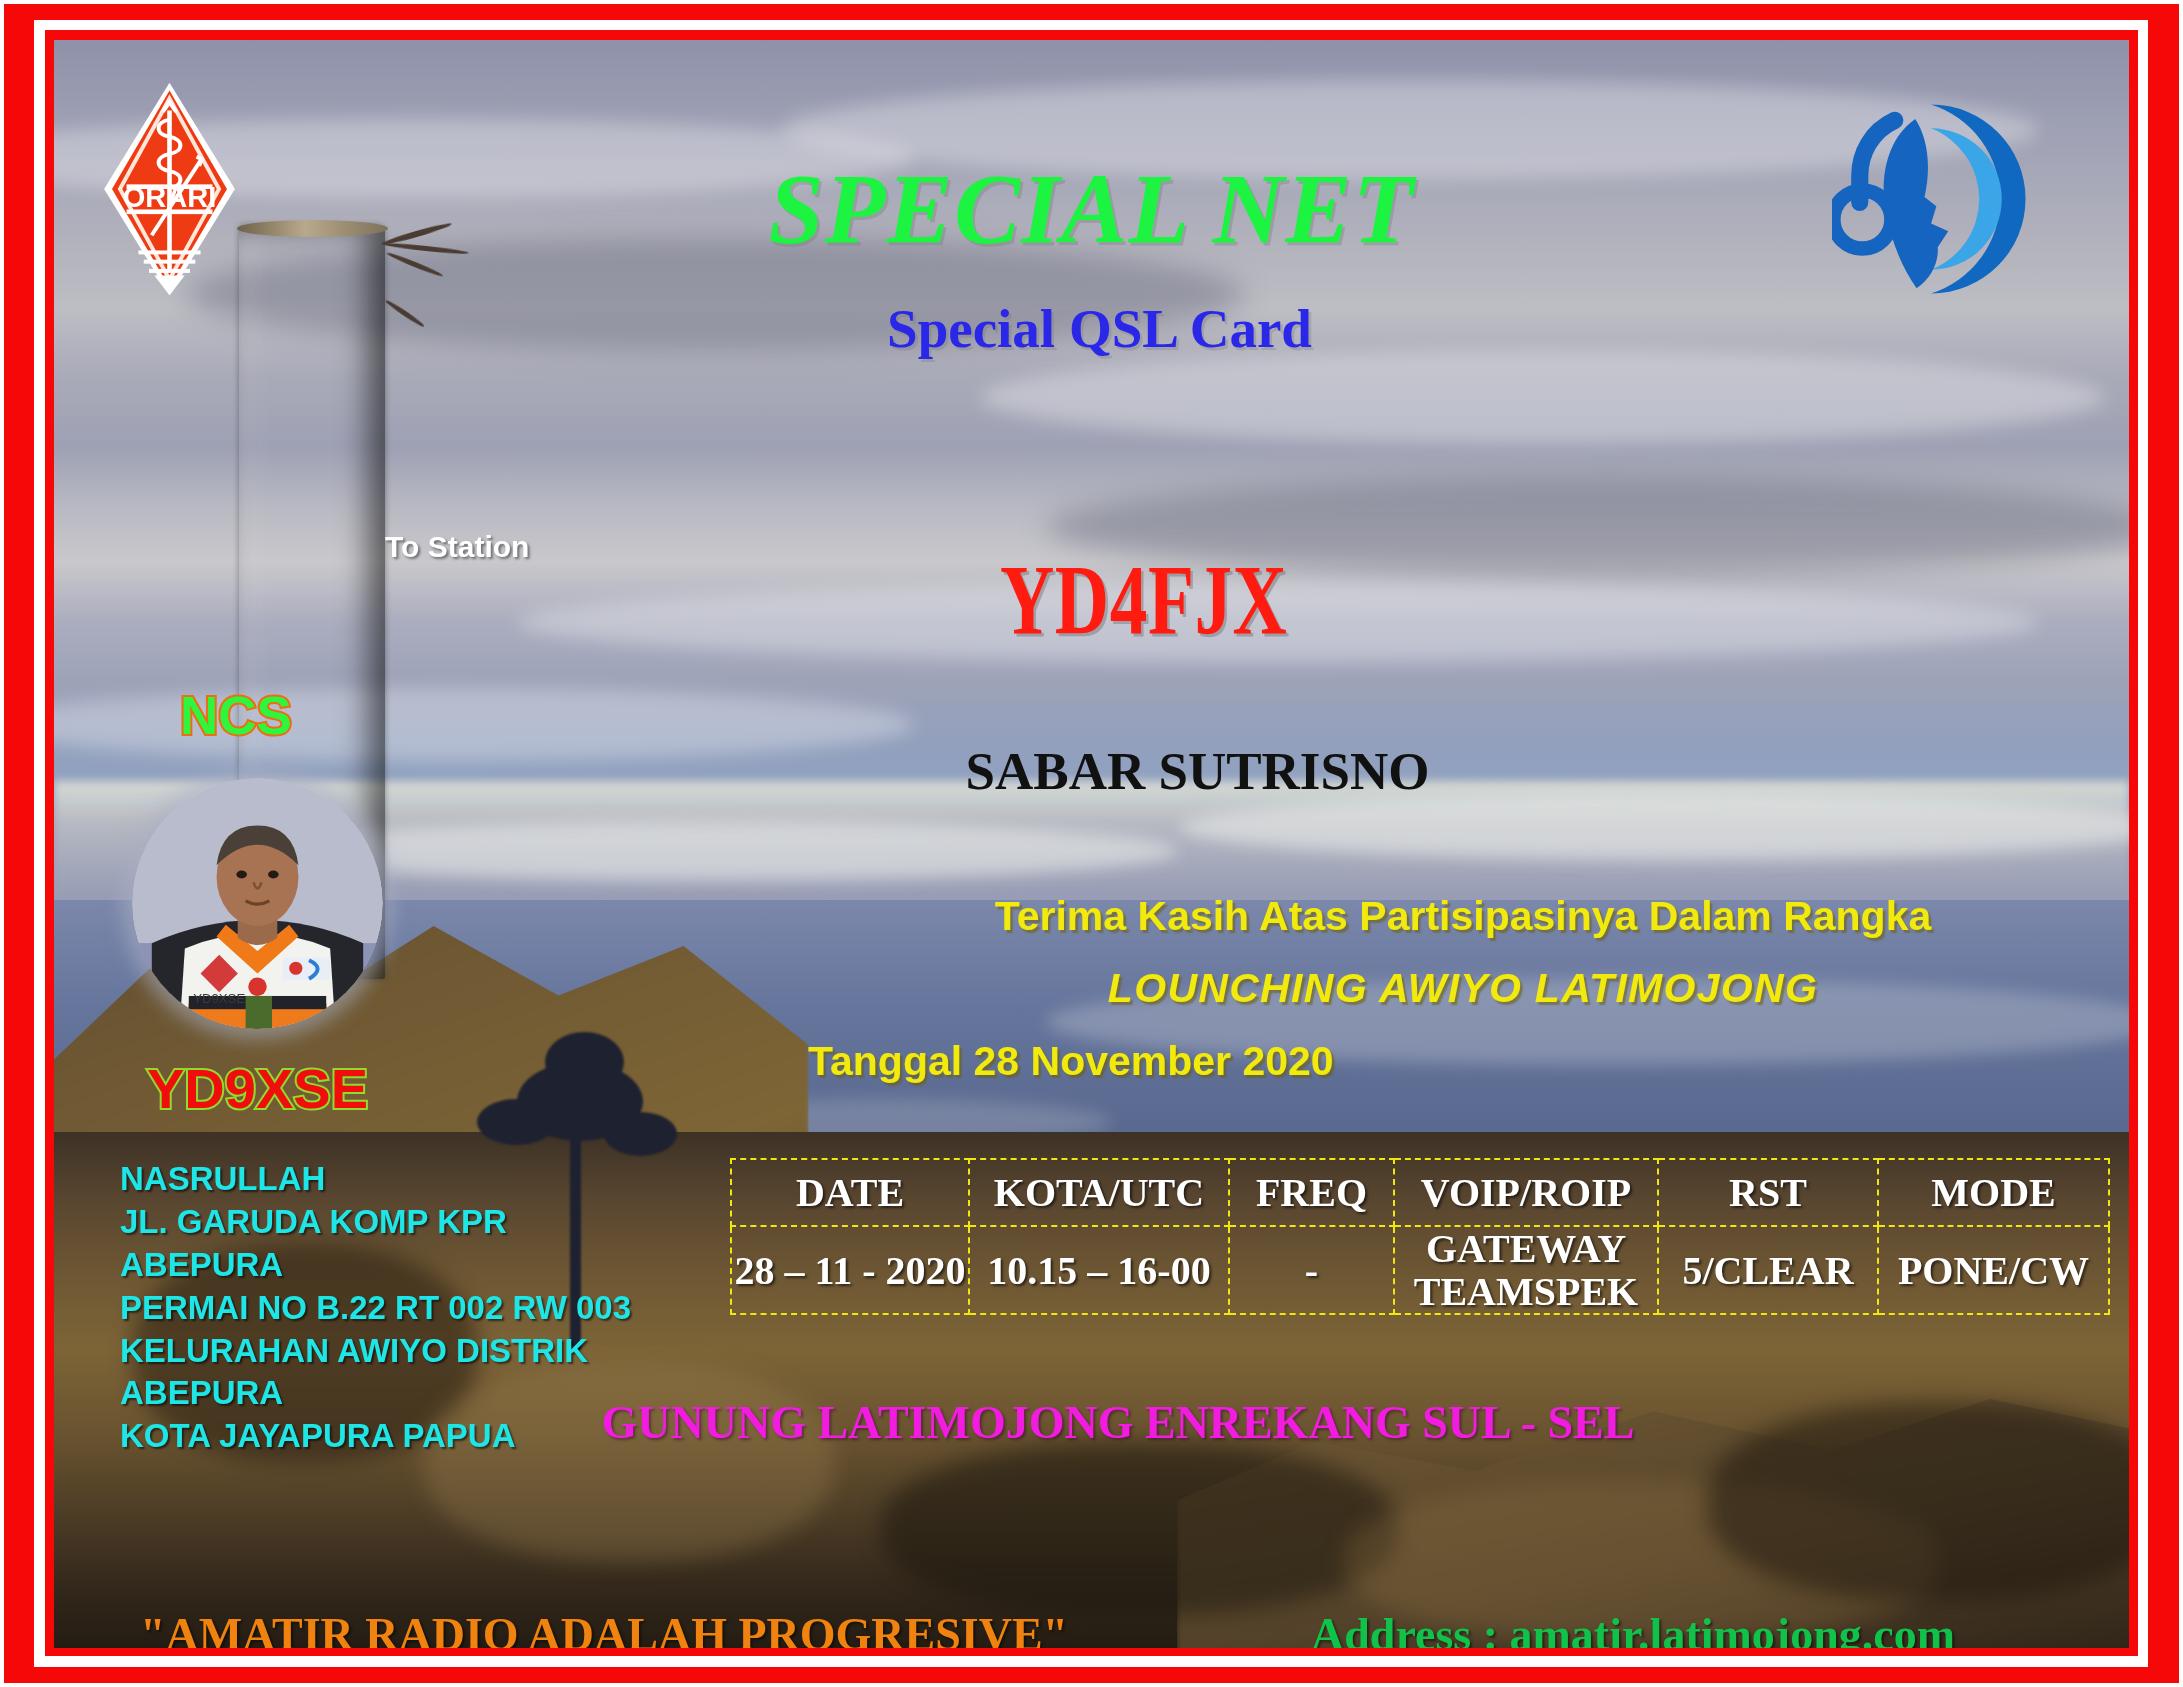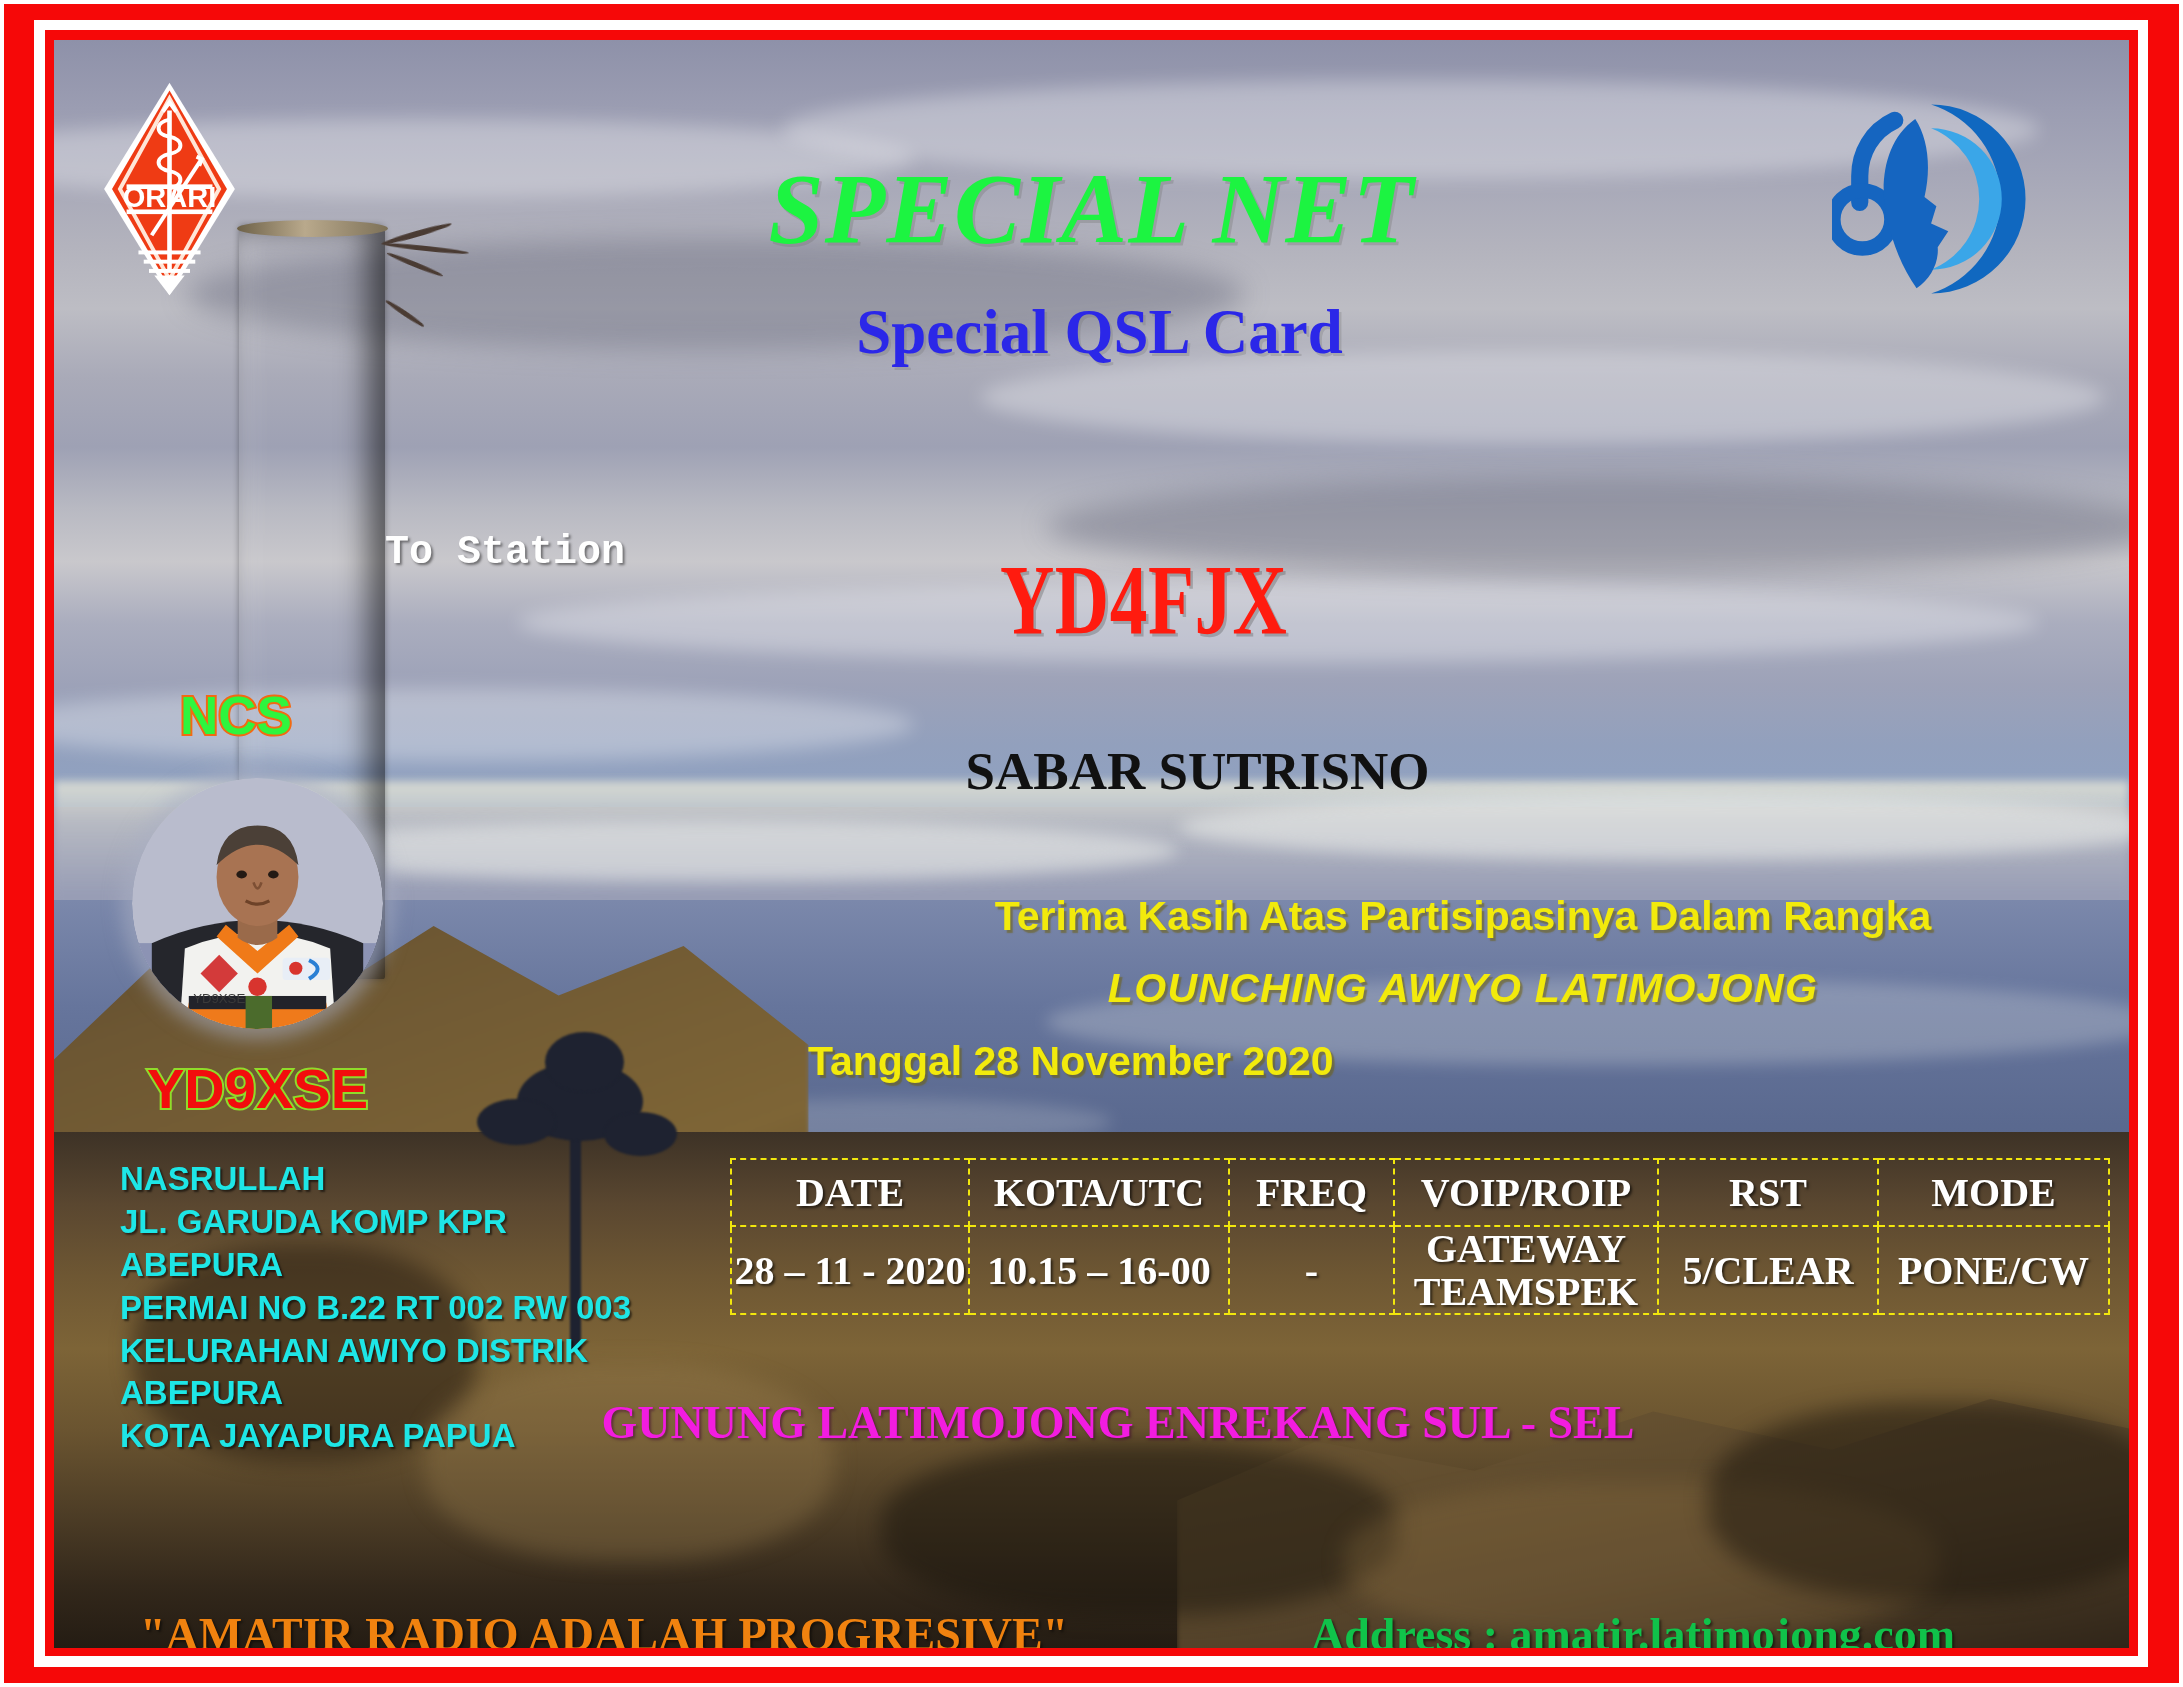--- a/index.html
+++ b/index.html
@@ -72,25 +72,25 @@
 
   
   #headset{position:absolute;right:79px;top:50px;width:218px;height:218px;}
 
   
   .t{position:absolute;white-space:nowrap;}
 
   #special-net{left:0;right:0;top:119px;text-align:center;font-size:99px;line-height:1;
      font-weight:bold;font-style:italic;color:#1cf441;font-family:"Liberation Serif",serif;
      letter-spacing:1.3px;text-shadow:2.6px 2.6px 0 rgba(120,120,120,.35);}
-  #qsl-card{left:16px;right:0;top:261px;text-align:center;font-size:63px;line-height:1;
+  #qsl-card{left:16px;right:0;top:261px;text-align:center;font-size:55px;line-height:1;
      font-weight:bold;color:#2b27e8;font-family:"Liberation Serif",serif;
      text-shadow:2.6px 2.6px 0 rgba(120,120,120,.30);}
-  #to-station{left:331px;top:490px;font-size:40px;font-weight:bold;color:#ffffff;
-     font-family:Liberation Mono, monospace;text-shadow:2px 2px 2.6px rgba(0,0,0,.45);}
+  #to-station{left:331px;top:490px;font-size:30px;font-weight:bold;color:#ffffff;
+     font-family:Liberation Sans, sans-serif;text-shadow:2px 2px 2.6px rgba(0,0,0,.45);}
   #callsign{left:946px;top:503px;font-size:99px;font-weight:bold;color:#ff1b0f;
      font-family:"Liberation Serif",serif;transform:scaleX(.76);transform-origin:left top;
      letter-spacing:0.7px;text-shadow:3.3px 3.3px 0 rgba(90,90,90,.35);}
   #opname{left:0;right:0;top:701px;text-align:center;font-size:53px;font-weight:bold;
      color:#111111;font-family:"Liberation Serif",serif;transform:translateX(106px);}
 
   .yellow{color:#f2ea0c;font-family:"Liberation Sans",sans-serif;font-weight:bold;
      text-shadow:2.6px 2.6px 1.3px rgba(110,95,10,.55);}
   #thanks{left:754px;top:853px;width:1310px;text-align:center;font-size:41px;}
   #launch{left:754px;top:925px;width:1310px;text-align:center;font-size:41px;font-style:italic;letter-spacing:1.3px;}

